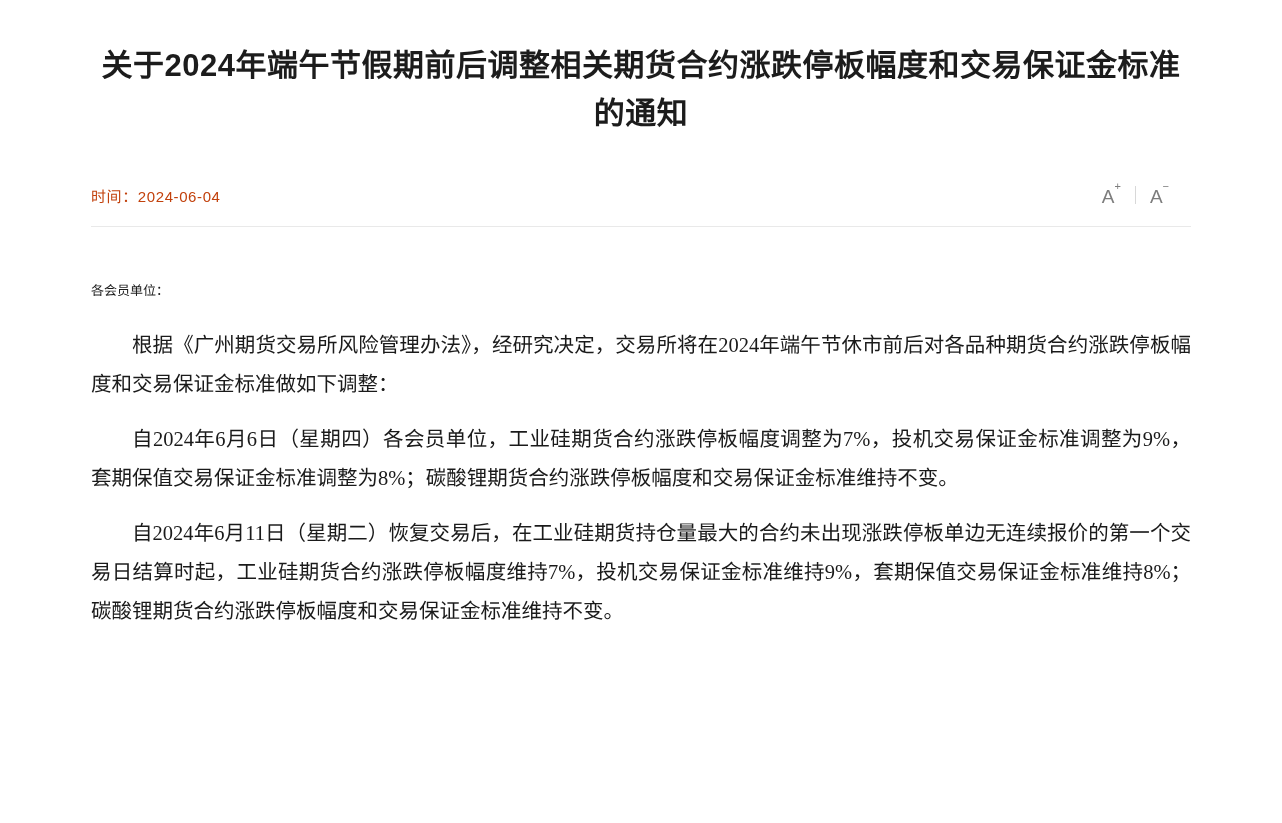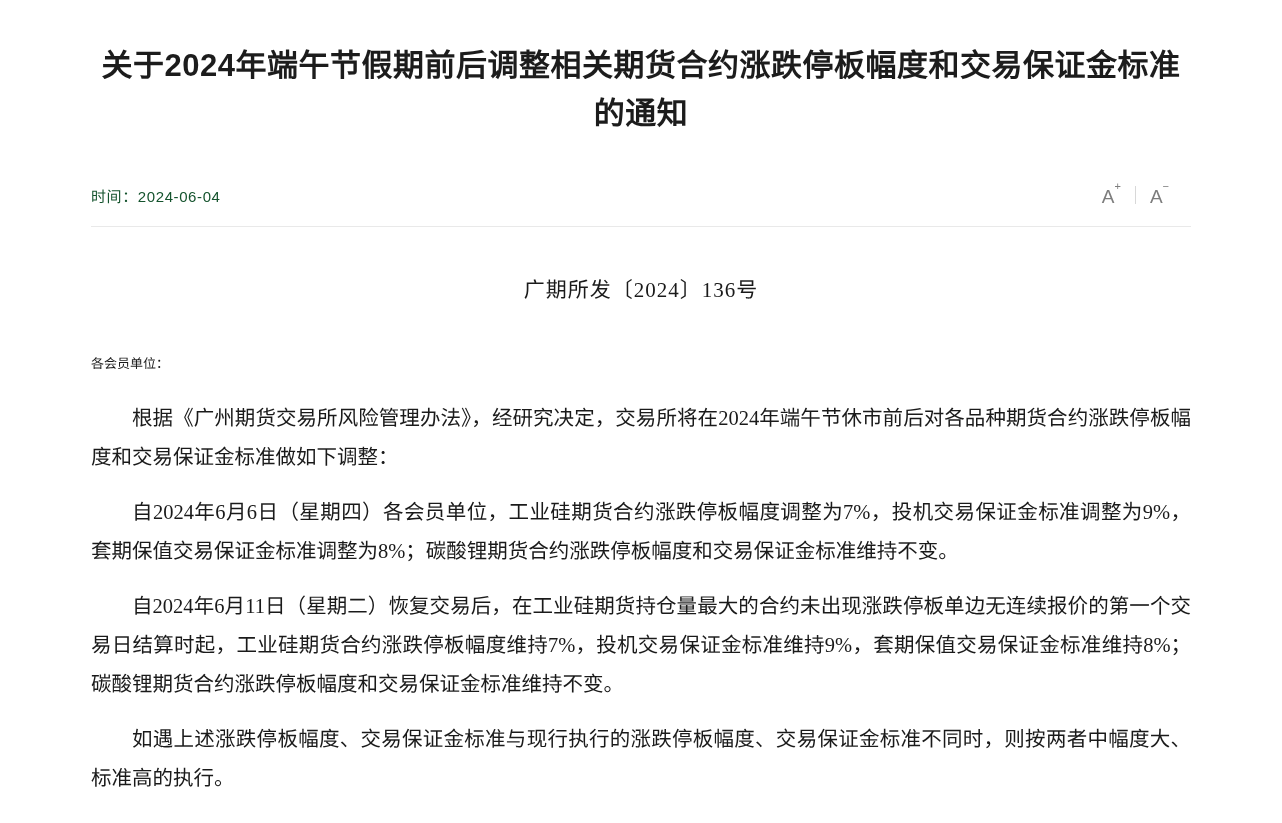--- a/index.html
+++ b/index.html
@@ -44,21 +44,21 @@
     height: 46px;
     display: flex;
     align-items: center;
     justify-content: space-between;
     border-bottom: 1px solid #e9e9e9;
     padding: 0 8px 8px 0;
   }
   .meta-time {
     font-family: "Liberation Sans", "DejaVu Sans", sans-serif;
     font-size: 15px;
-    color: #14532d;
+    color: #c2410c;
     letter-spacing: 0.6px;
   }
   .font-tools {
     display: flex;
     align-items: center;
     gap: 0;
     color: #8d8d8d;
     font-family: "Liberation Sans", "DejaVu Sans", sans-serif;
   }
   .font-btn {
@@ -117,22 +117,20 @@
         <span>时间：</span><span>2024-06-04</span>
       </div>
       <div class="font-tools">
         <span class="font-btn"><span>A</span><sup>+</sup></span>
         <span class="font-sep"></span>
         <span class="font-btn"><span>A</span><sup>−</sup></span>
       </div>
     </div>
 
     <div class="doc-body">
-      <p class="doc-number">广期所发〔2024〕136号</p>
       <p class="salutation">各会员单位：</p>
       <p class="para">根据《广州期货交易所风险管理办法》，经研究决定，交易所将在2024年端午节休市前后对各品种期货合约涨跌停板幅度和交易保证金标准做如下调整：</p>
       <p class="para">自2024年6月6日（星期四）各会员单位，工业硅期货合约涨跌停板幅度调整为7%，投机交易保证金标准调整为9%，套期保值交易保证金标准调整为8%；碳酸锂期货合约涨跌停板幅度和交易保证金标准维持不变。</p>
       <p class="para">自2024年6月11日（星期二）恢复交易后，在工业硅期货持仓量最大的合约未出现涨跌停板单边无连续报价的第一个交易日结算时起，工业硅期货合约涨跌停板幅度维持7%，投机交易保证金标准维持9%，套期保值交易保证金标准维持8%；碳酸锂期货合约涨跌停板幅度和交易保证金标准维持不变。</p>
-      <p class="para">如遇上述涨跌停板幅度、交易保证金标准与现行执行的涨跌停板幅度、交易保证金标准不同时，则按两者中幅度大、标准高的执行。</p>
     </div>
 
   </div>
 </div>
 
 </body></html>

